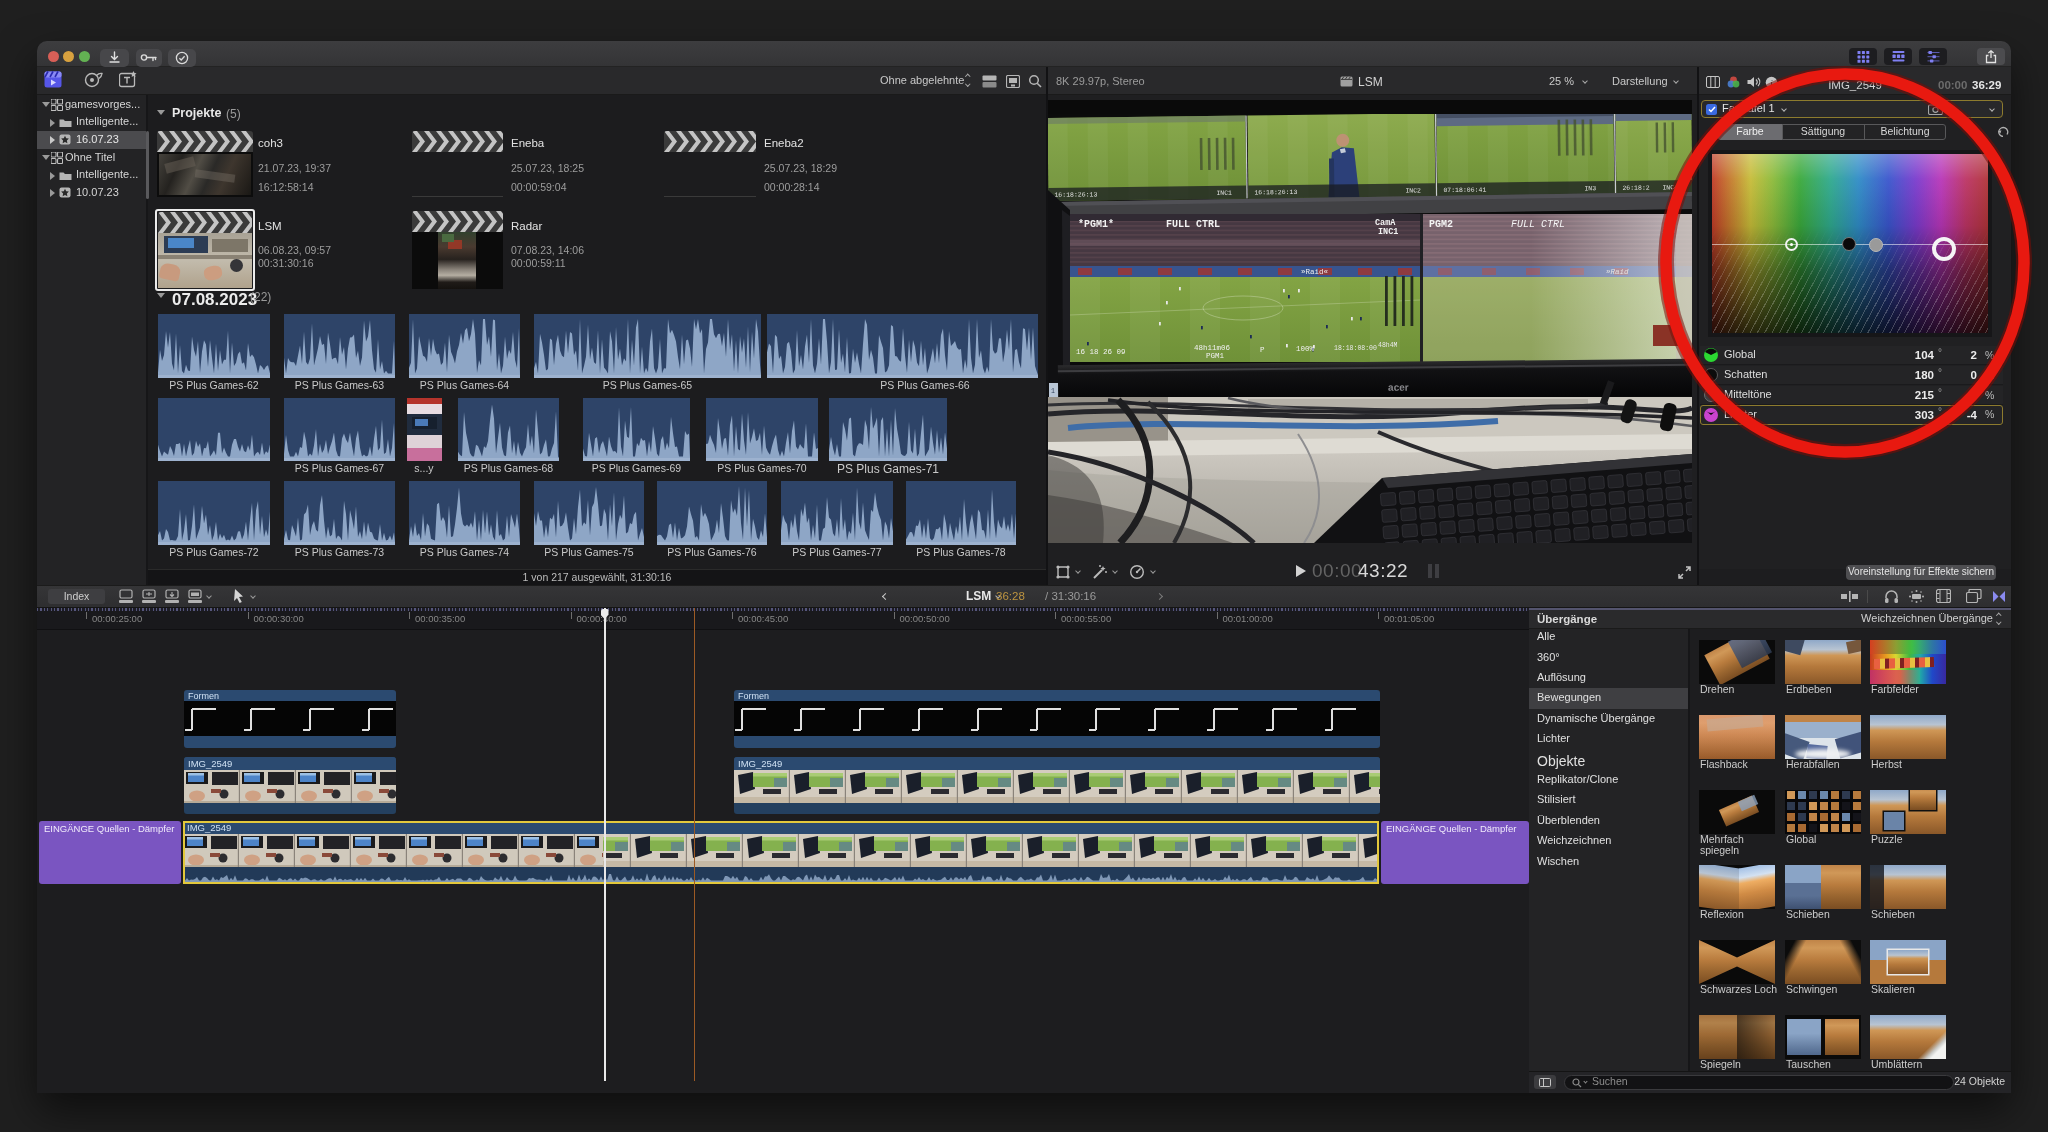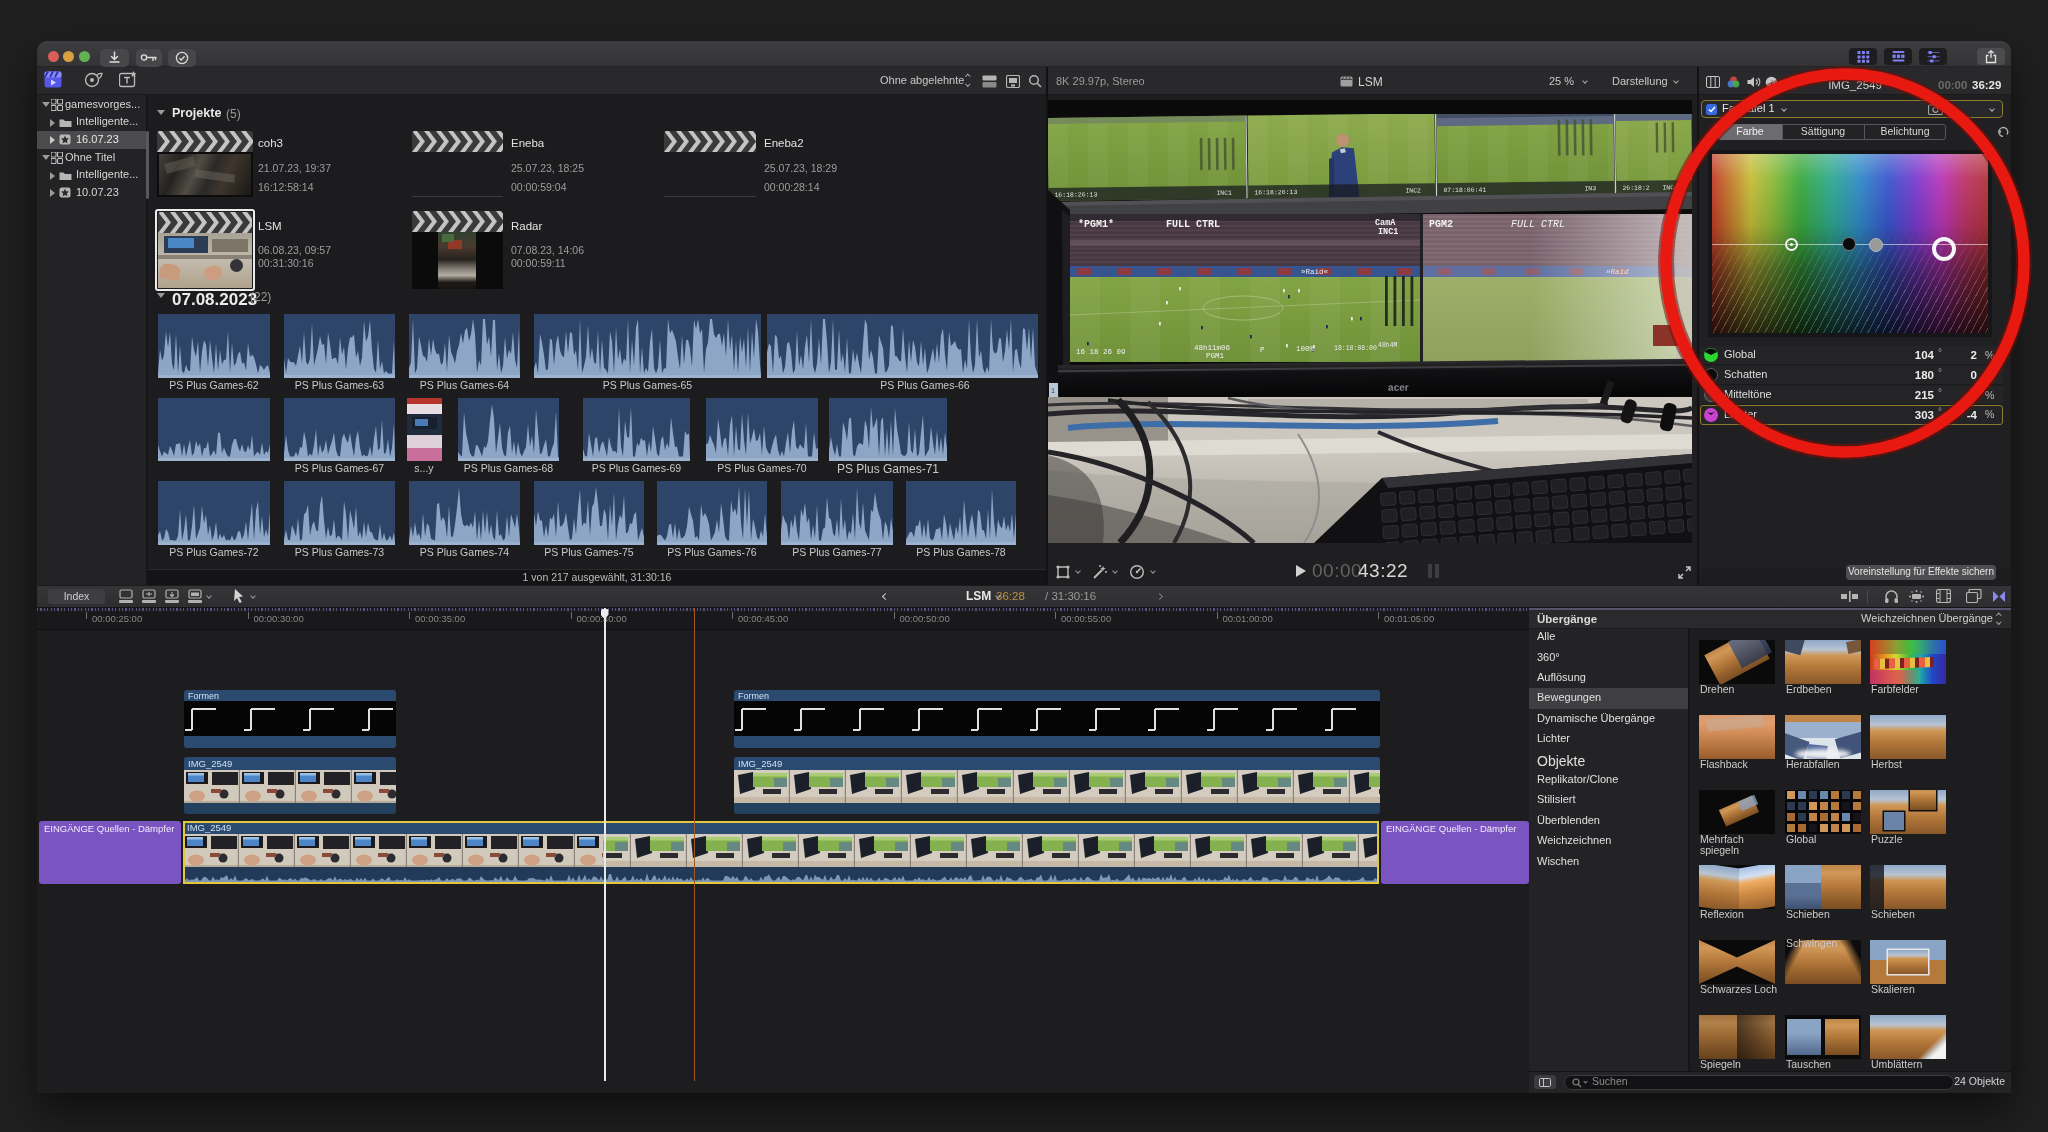--- a/index.html
+++ b/index.html
@@ -1104,21 +1104,21 @@
 <div class="a t" style="left:1871px;top:908px;font-size:10.5px;color:#cccccc;">Schieben</div>
 <div class="a" style="left:1699px;top:940px;width:76px;height:44px;overflow:hidden;background:#0a0a0a">
     <div style="position:absolute;left:0;top:0;width:76px;height:44px;background:#0a0a0a;"></div>
     <div style="position:absolute;left:0;top:0;width:76px;height:44px;background:linear-gradient(180deg,#c08448 0%,#d09858 18%,#b97c3e 45%,#9a6630 70%,#7a4d22 100%);clip-path:polygon(0 0,50% 40%,100% 0,100% 100%,50% 60%,0 100%);"></div>
   </div>
 <div class="a t" style="left:1700px;top:983px;font-size:10.5px;color:#cccccc;">Schwarzes Loch</div>
 <div class="a" style="left:1785px;top:940px;width:76px;height:44px;overflow:hidden;background:#0a0a0a">
     <div style="position:absolute;left:0;top:0;width:76px;height:44px;background:linear-gradient(180deg,#c08448 0%,#d09858 18%,#b97c3e 45%,#9a6630 70%,#7a4d22 100%);"></div>
     <div style="position:absolute;left:0;top:0;width:76px;height:44px;background:linear-gradient(118deg,#0c0c0c 10%,transparent 22%),linear-gradient(242deg,#0c0c0c 10%,transparent 22%);"></div>
   </div>
-<div class="a t" style="left:1786px;top:937px;font-size:10.5px;color:#cccccc;">Schwingen</div>
+<div class="a t" style="left:1786px;top:983px;font-size:10.5px;color:#cccccc;">Schwingen</div>
 <div class="a" style="left:1870px;top:940px;width:76px;height:44px;overflow:hidden;background:#0a0a0a">
     <div style="position:absolute;left:0;top:0;width:76px;height:44px;background:linear-gradient(180deg,#8aa4c6 0 45%,#b5793c 45% 100%);"></div>
     <div style="position:absolute;left:18px;top:10px;width:40px;height:24px;background:linear-gradient(180deg,#8fa8c8 0%,#b8c4d2 22%,#cf9756 35%,#b5793c 60%,#8a5829 100%);box-shadow:0 0 0 1.5px #e8e8e8;"></div>
   </div>
 <div class="a t" style="left:1871px;top:983px;font-size:10.5px;color:#cccccc;">Skalieren</div>
 <div class="a" style="left:1699px;top:1015px;width:76px;height:44px;overflow:hidden;background:#0a0a0a">
     <div style="position:absolute;left:0;top:0;width:76px;height:44px;background:linear-gradient(180deg,#c08448 0%,#d09858 18%,#b97c3e 45%,#9a6630 70%,#7a4d22 100%);filter:brightness(.85);"></div>
     <div style="position:absolute;left:38px;top:0;width:38px;height:44px;background:linear-gradient(90deg,rgba(10,10,10,.6),rgba(10,10,10,.1));"></div>
   </div>
 <div class="a t" style="left:1700px;top:1058px;font-size:10.5px;color:#cccccc;">Spiegeln</div>

